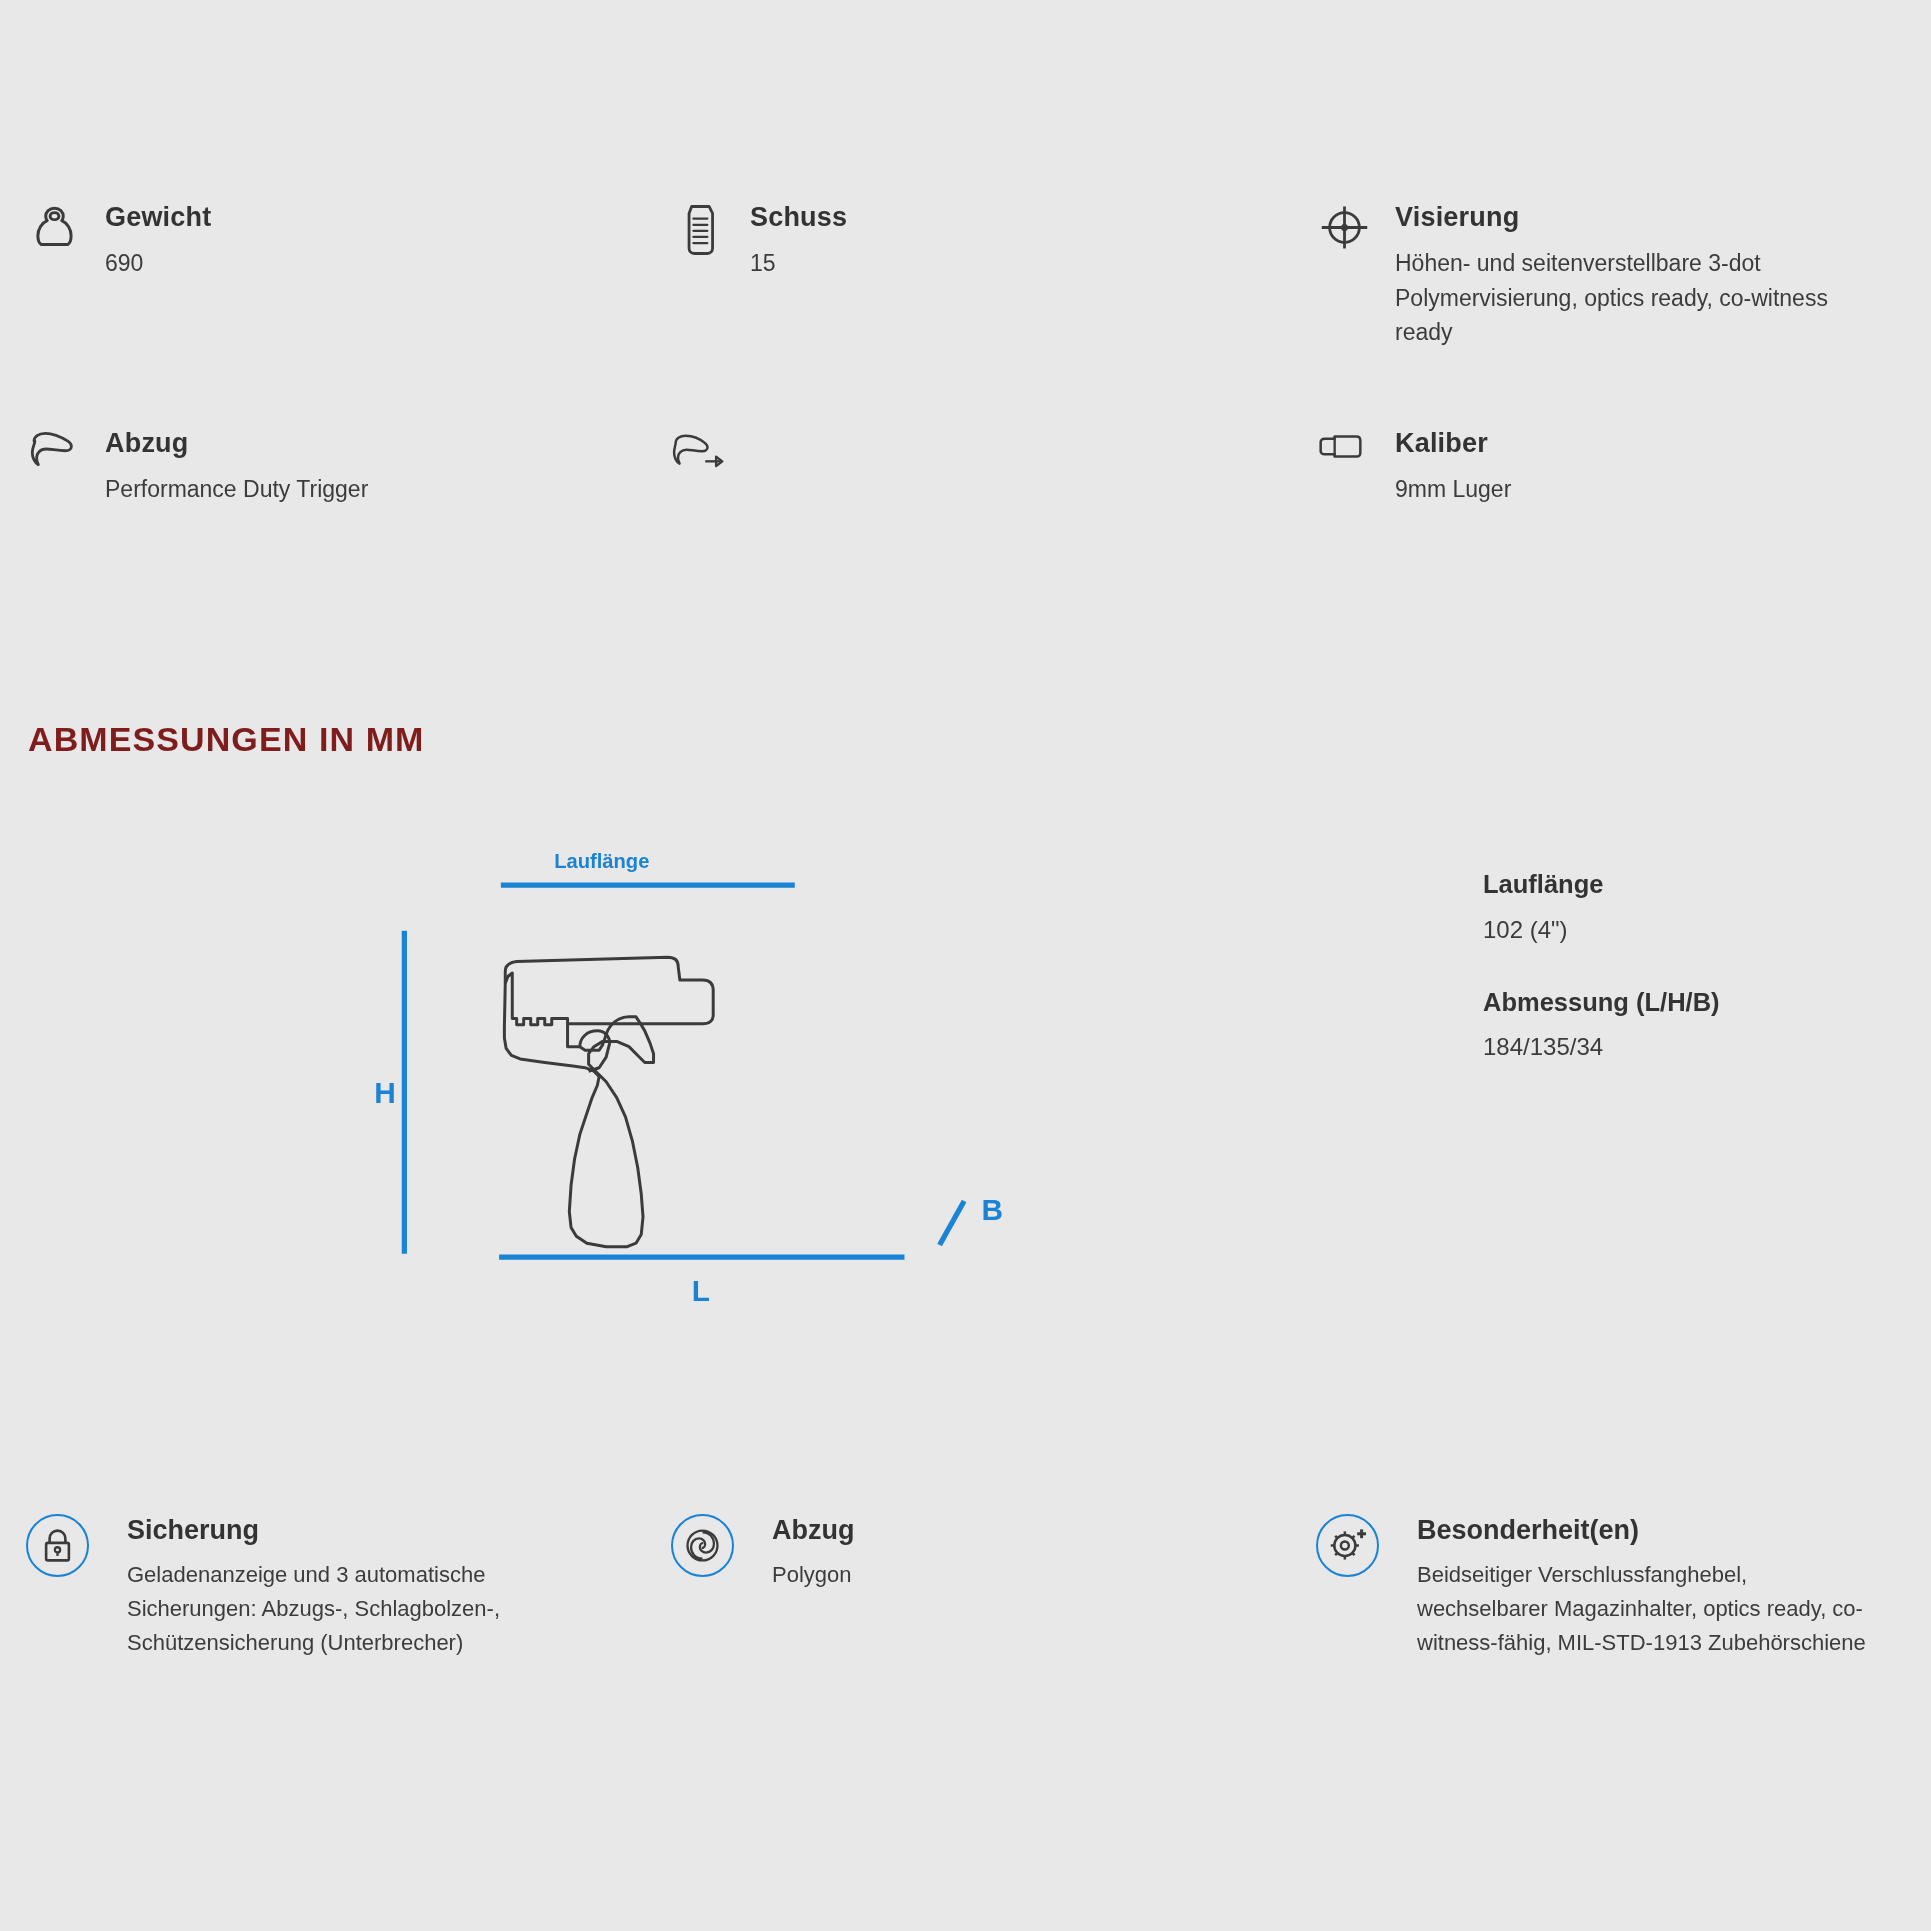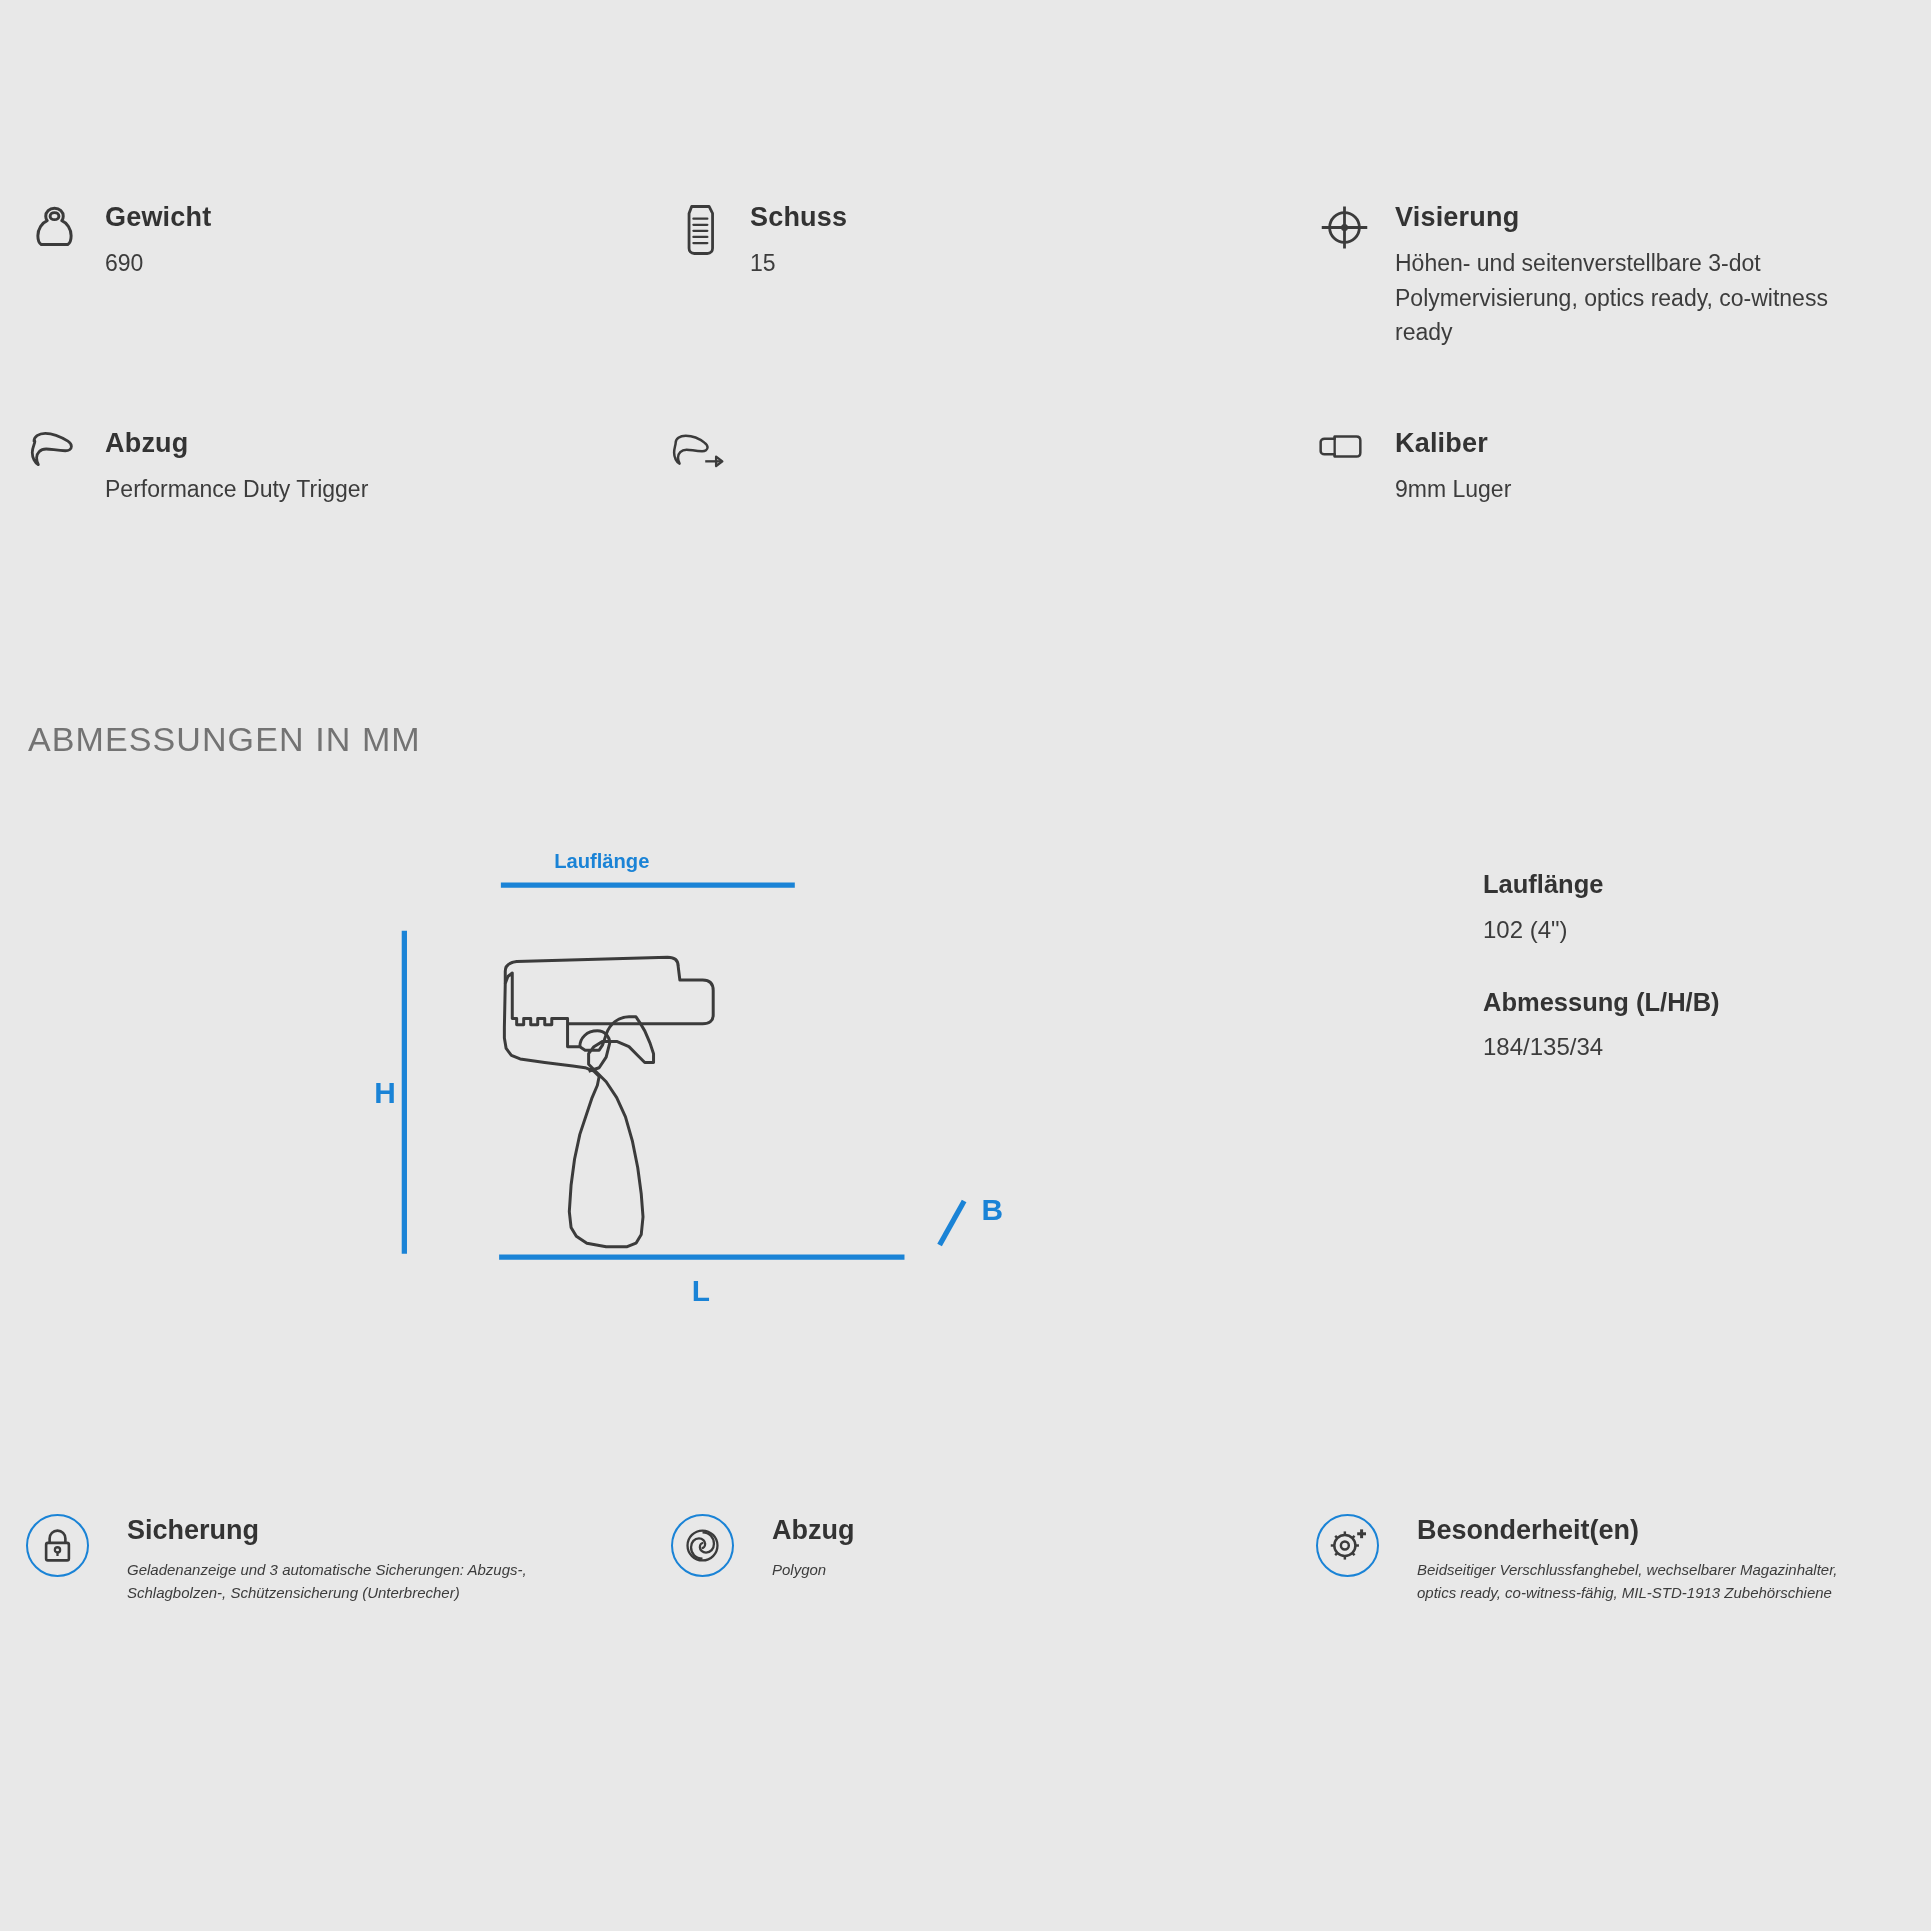--- a/index.html
+++ b/index.html
@@ -66,23 +66,23 @@
     max-width: 492px;
     font-weight: 400;
   }
 
   
   .section-heading {
     position: absolute;
     left: 28px;
     top: 720px;
     font-size: 34px;
-    font-weight: 400;
+    font-weight: 700;
     letter-spacing: 1.1px;
-    color: #737373;
+    color: #7f1d1d;
   }
 
   
   .diagram {
     position: absolute;
     left: 290px;
     top: 808px;
     width: 878px;
     height: 544px;
   }
@@ -138,25 +138,24 @@
   }
   .feature-text { padding-top: 1.8px; }
   .feature-title {
     font-size: 27px;
     font-weight: 600;
     color: #333333;
     margin-bottom: 12.3px;
     line-height: 1.1;
   }
   .feature-value {
-    font-size: 15px;
+    font-size: 22px;
     line-height: 1.55;
     color: #3c3c3c;
     max-width: 492px;
-    font-style: italic;
   }
 </style>
 </head>
 <body>
 
 <div class="page">
 
   <div class="spec-grid">
 
     <div class="spec-item">

